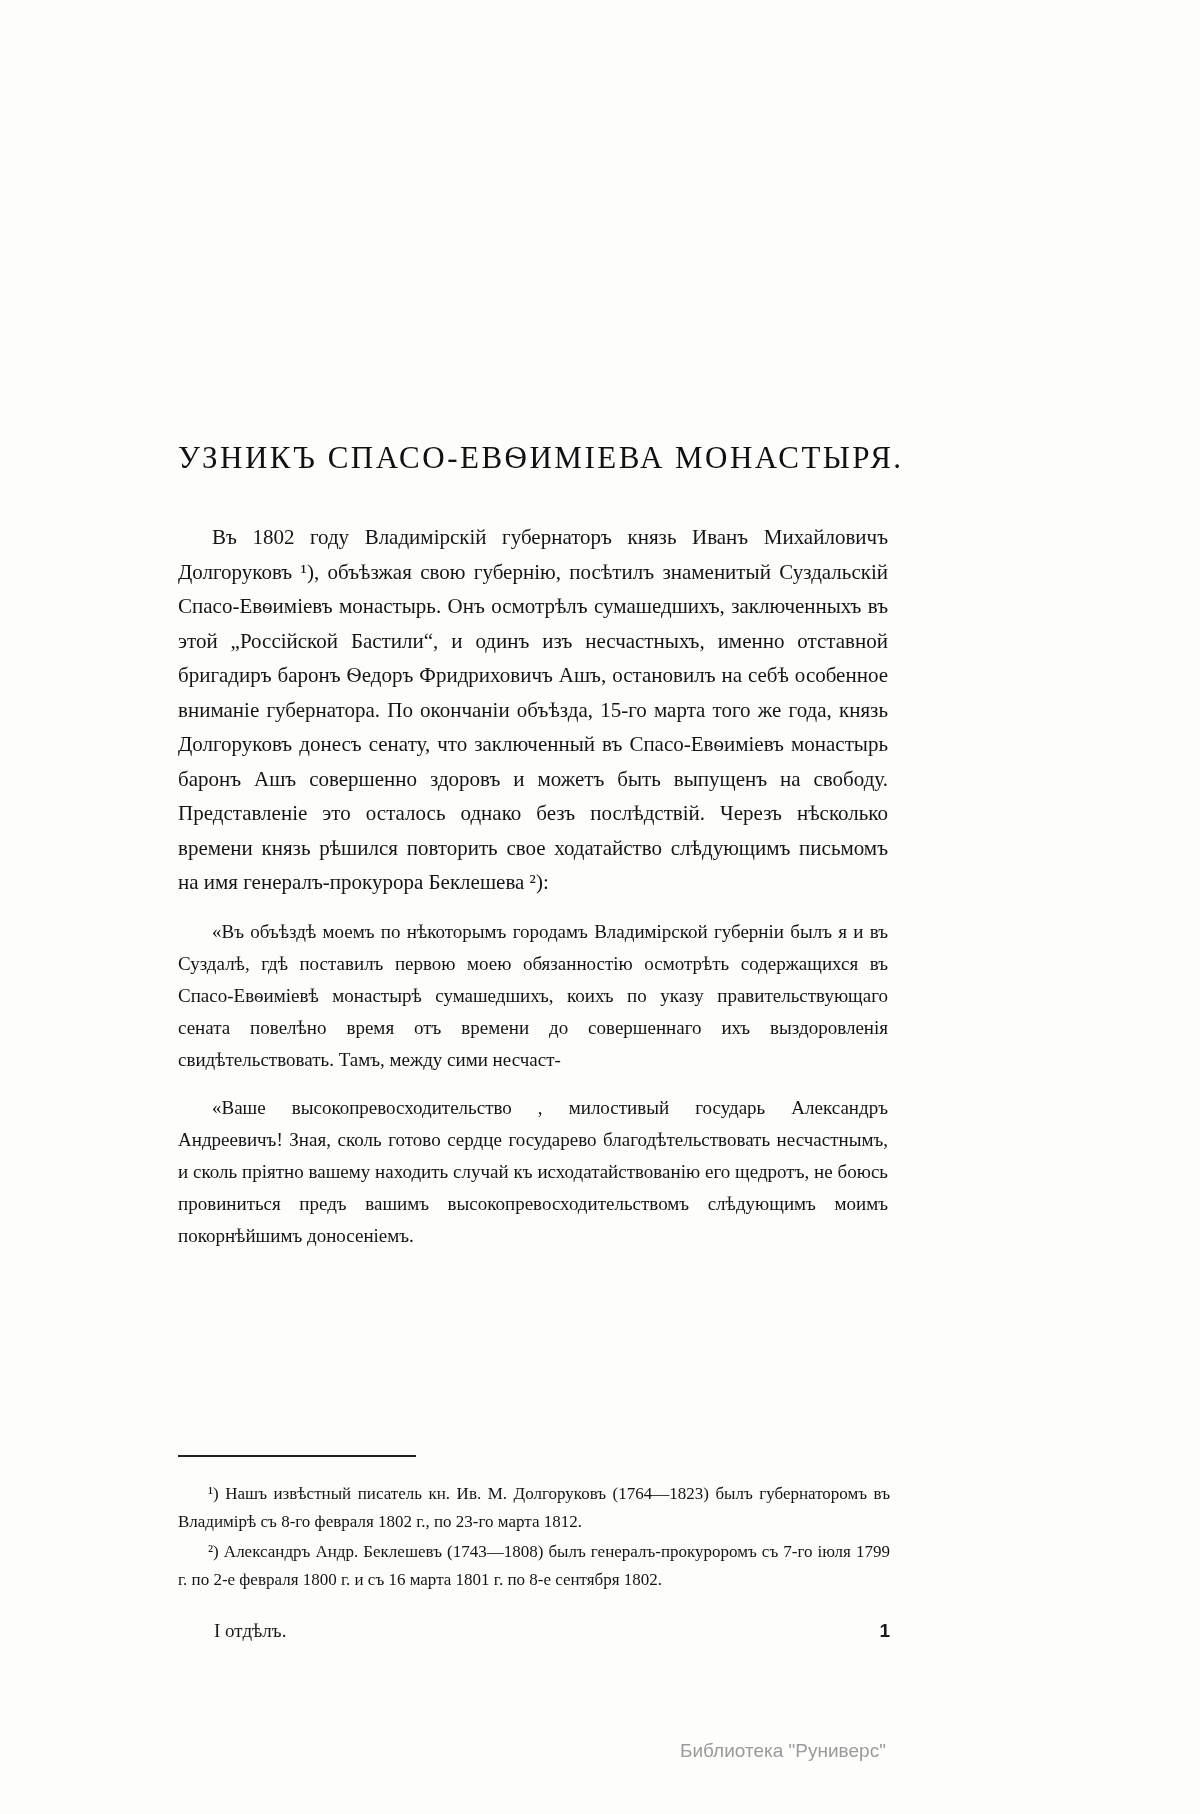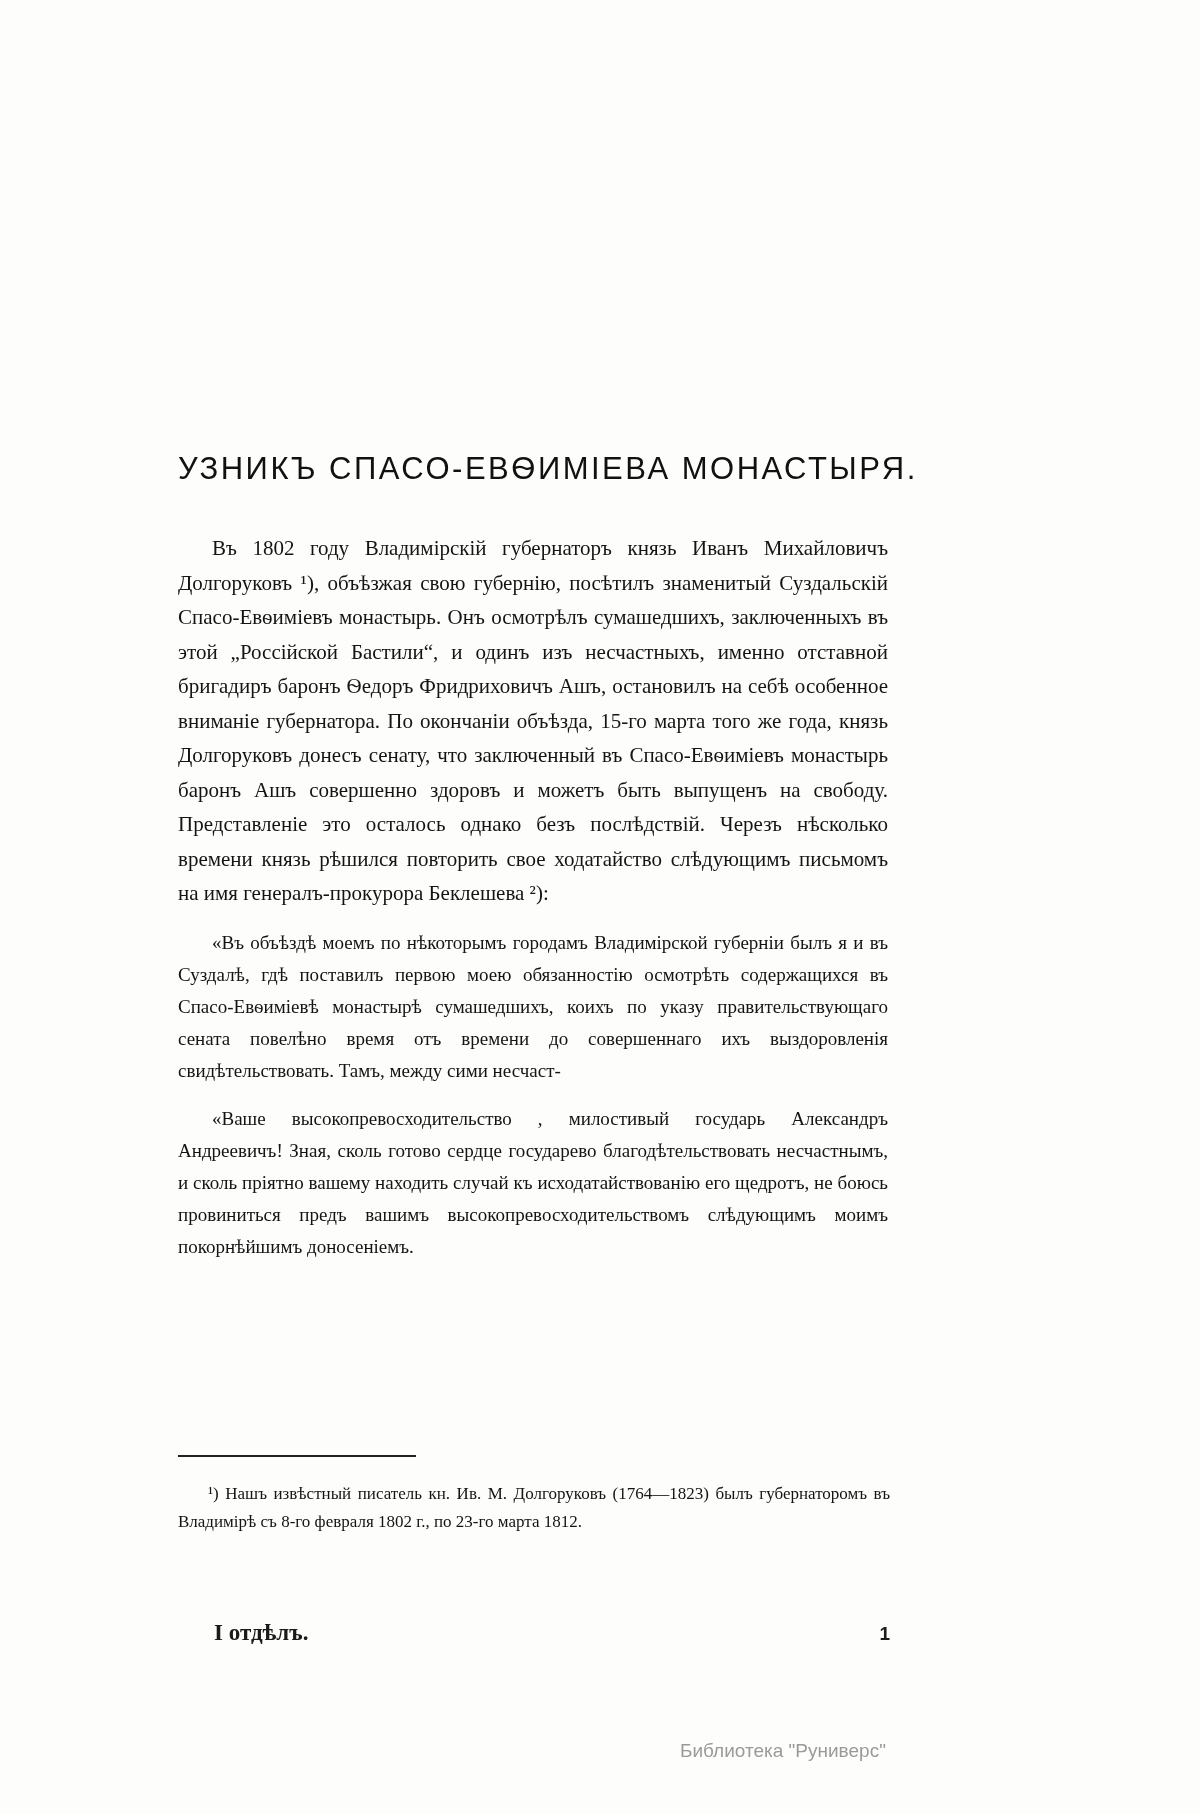--- a/index.html
+++ b/index.html
@@ -27,23 +27,23 @@
     position: absolute;
     left: 178px;
     top: 440px;
     width: 710px;
   }
   .doc-title {
     font-size: 31px;
     letter-spacing: 2.5px;
     text-align: center;
     font-weight: normal;
-    margin: 11px 0 44px 0;
+    margin: 0 0 44px 0;
     white-space: nowrap;
-    font-family: Liberation Sans, sans-serif;
+    font-family: Liberation Serif, serif;
     color: #111;
   }
   .para {
     font-size: 20.5px;
     line-height: 33.5px;
     text-align: justify;
     margin: 16px 0 2px 0;
     text-indent: 34px;
     color: #141414;
     -webkit-hyphens: none;
@@ -82,23 +82,22 @@
   .footer-line {
     position: absolute;
     left: 178px;
     top: 1620px;
     width: 712px;
     display: flex;
     justify-content: space-between;
     align-items: baseline;
   }
   .signature {
-    font-size: 23px;
+    font-size: 19px;
     padding-left: 36px;
-    font-weight: bold;
   }
   .page-number {
     font-size: 19px;
     font-weight: bold;
     font-family: "Liberation Sans", sans-serif;
   }
   .watermark {
     position: absolute;
     left: 680px;
     top: 1740px;
@@ -122,20 +121,24 @@
     <p class="para quote">«Ваше высокопревосходительство , милостивый государь Александръ Андреевичъ! Зная, сколь готово сердце государево благодѣтельствовать несчастнымъ, и сколь пріятно вашему находить случай къ исходатайствованію его щедротъ, не боюсь провиниться предъ вашимъ высокопревосходительствомъ слѣдующимъ моимъ покорнѣйшимъ доносеніемъ.</p>
   </div>
 
   <div class="footnote-rule"></div>
 
   <div class="footnotes">
     <p class="footnote">
       <span>¹)</span>
       <span>Нашъ извѣстный писатель кн. Ив. М. Долгоруковъ (1764—1823) былъ губернаторомъ въ Владимірѣ съ 8-го февраля 1802 г., по 23-го марта 1812.</span>
     </p>
+    <p class="footnote">
+      <span>²)</span>
+      <span>Александръ Андр. Беклешевъ (1743—1808) былъ генералъ-прокуроромъ съ 7-го іюля 1799 г. по 2-е февраля 1800 г. и съ 16 марта 1801 г. по 8-е сентября 1802.</span>
+    </p>
   </div>
 
   <div class="footer-line">
     <span class="signature">I отдѣлъ.</span>
     <span class="page-number">1</span>
   </div>
 
   <div class="watermark">Библиотека "Руниверс"</div>
 </div>
 

